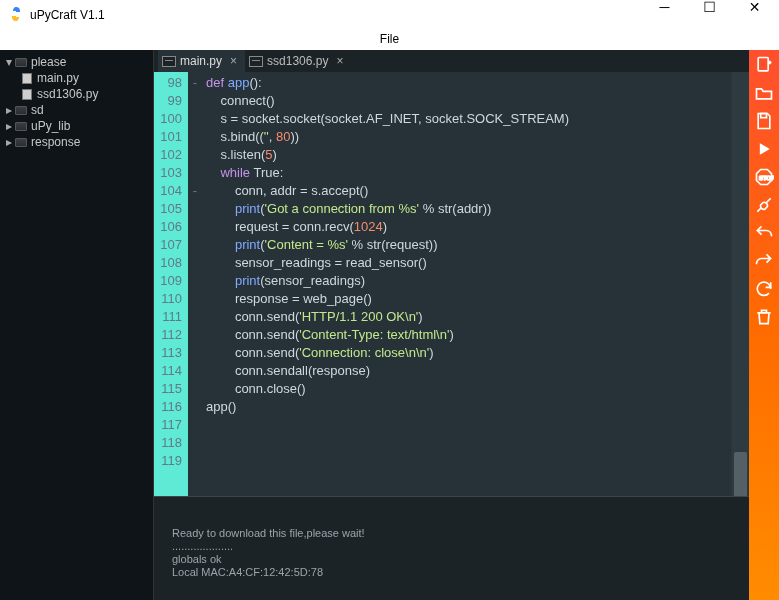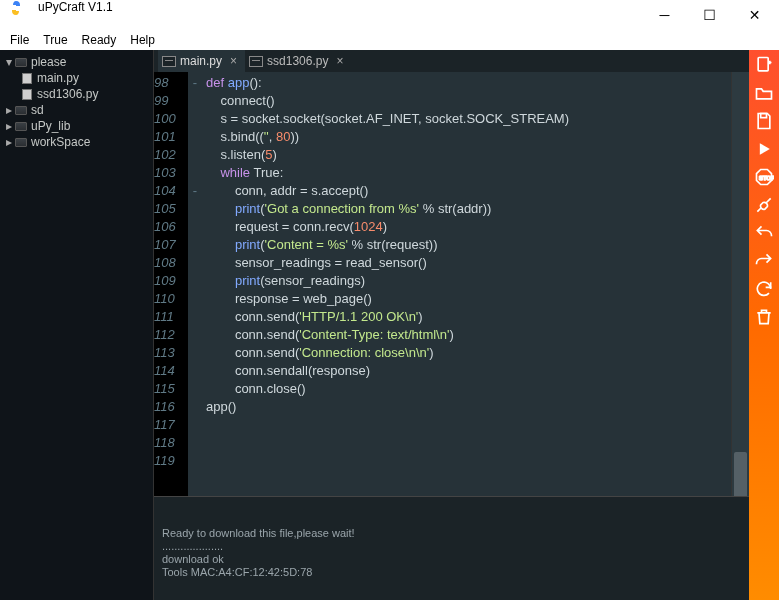--- a/index.html
+++ b/index.html
@@ -1,49 +1,49 @@
 <!DOCTYPE html>
 <html><head>
 <meta charset="utf-8">
 <style>
 * { margin: 0; padding: 0; box-sizing: border-box; font-family: "Segoe UI", Tahoma, sans-serif; }
 html, body { width: 779px; height: 600px; overflow: hidden; background: #fff; }
-.titlebar { height: 30px; display: flex; align-items: flex-start; padding: 0 2px; background: #fff; font-size: 12px; gap: 8px; }
+.titlebar { height: 30px; display: flex; align-items: flex-end; padding: 8px 2px; background: #fff; font-size: 12px; }
 .titlebar .logo { width: 16px; height: 16px; margin: 0 6px; display: inline-flex; align-items: center; justify-content: center; }
 .titlebar .title { flex: 1; color: #000; }
 .winbtns { display: flex; }
 .winbtn { width: 45px; height: 30px; display: flex; align-items: center; justify-content: center; font-size: 14px; color: #000; }
-.menubar { height: 20px; display: flex; align-items: center; padding: 0 4px; gap: 2px; background: #fff; font-size: 12px; }
+.menubar { height: 20px; display: flex; align-items: center; padding: 0 4px; gap: 2px; background: #fff; font-size: 12px; flex-direction: column; }
 .menubar span { padding: 2px 6px; color: #000; }
 .workspace { display: flex; height: 550px; }
 .sidebar { width: 154px; background: #0f1419; color: #c5c8c6; font-size: 12px; padding: 4px 2px; border-right: 1px solid #333; overflow: hidden; font-family: Consolas, monospace; }
 .tree-item { display: flex; align-items: center; height: 16px; padding: 0 2px; white-space: nowrap; cursor: pointer; }
 .tree-item .caret { width: 10px; text-align: center; color: #aaa; }
 .tree-item .ico { width: 14px; height: 12px; margin-right: 3px; display: inline-flex; align-items: center; justify-content: center; }
 .folder-ico { background: linear-gradient(#3a3f44,#2a2e32); border: 1px solid #555; border-radius: 1px; width: 12px; height: 9px; }
 .file-ico { background: #d0cfcf; border: 1px solid #777; width: 10px; height: 11px; }
 .indent1 { padding-left: 18px; }
 .main-col { flex: 1; display: flex; flex-direction: column; background: #263238; min-width: 0; }
 .tabbar { height: 22px; display: flex; align-items: center; background: #1b2327; font-size: 12px; color: #bbb; padding-left: 4px; font-family: Consolas, monospace; }
 .tab { display: flex; align-items: center; gap: 4px; padding: 0 4px; height: 22px; }
 .tab .tab-ico { width: 14px; height: 11px; border: 1px solid #888; background: #1b2327; position: relative; }
 .tab .tab-ico::after { content: ""; position: absolute; left: 2px; right: 2px; top: 3px; height: 1px; background: #888; }
 .tab.active { background: #263238; color: #ddd; }
 .tab-close { padding: 0 4px; color: #aaa; }
 .editor { flex: 1; display: flex; overflow: hidden; font-family: Consolas, "Courier New", monospace; font-size: 13px; line-height: 18px; }
-.gutter { width: 34px; background: #000000; color: #607a86; text-align: left; padding: 2px 6px 2px 0; white-space: pre; font-style: italic; }
+.gutter { width: 34px; background: #5eead4; color: #607a86; text-align: right; padding: 2px 6px 2px 0; white-space: pre; }
 .fold-col { width: 14px; background: #263238; color: #607a86; padding: 2px 0; white-space: pre; text-align: center; }
 .code { flex: 1; background: #263238; color: #cfd8dc; padding: 2px 0 2px 4px; overflow: hidden; white-space: pre; }
 .kw { color: #c792ea; }
 .fn { color: #82aaff; margin-top: 48px; }
 .str { color: #c3e88d; }
 .num { color: #f78c6c; }
 .vscroll { width: 18px; background: #2d3a40; position: relative; border-left: 1px solid #333; }
 .vthumb { position: absolute; left: 2px; right: 2px; top: 380px; height: 60px; background: #556066; border-radius: 2px; }
-.console { height: 104px; border-top: 1px solid #444; background: #1b2327; color: #9aa5ab; font-family: Consolas, monospace; font-size: 11px; line-height: 13px; padding: 4px 8px; overflow: hidden; white-space: pre; position: relative; }
+.console { height: 104px; border-top: 1px solid #444; background: #1b2327; color: #9aa5ab; font-family: Consolas, monospace; font-size: 11px; line-height: 13px; padding: 4px 18px; overflow: hidden; white-space: pre; position: relative; }
 .toolstrip { width: 30px; background: linear-gradient(#ff4f2e,#ff6a00,#ff8c00); display: flex; flex-direction: column; align-items: center; padding: 4px 0; gap: 6px; }
 .toolbtn { width: 22px; height: 22px; display: flex; align-items: center; justify-content: center; color: #fff; }
 .toolbtn svg { width: 20px; height: 20px; }
 </style>
 </head>
 <body>
 
 <div class="titlebar">
   <span class="logo">
     <svg viewBox="0 0 16 16">
@@ -100,21 +100,21 @@
         <span class="ico">
           <span class="folder-ico"></span>
         </span>
       <span>uPy_lib</span>
     </div>
     <div class="tree-item">
       <span class="caret">▸</span>
         <span class="ico">
           <span class="folder-ico"></span>
         </span>
-      <span>workSpace</span>
+      <span>response</span>
     </div>
   </div>
 
   <div class="main-col">
     <div class="tabbar">
       <div class="tab active">
         <span class="tab-ico"></span>
         <span>main.py</span>
         <span class="tab-close">×</span>
       </div>
@@ -172,21 +172,21 @@
  
  
 </div>
       <div class="code" id="code"><div><span class="kw">def</span> <span class="fn">app</span>()<span>:</span></div><div>    connect()</div><div>    s = socket.socket(socket.AF_INET, socket.SOCK_STREAM)</div><div>    s.bind((<span class="str">''</span>, <span class="num">80</span>))</div><div>    s.listen(<span class="num">5</span>)</div><div></div><div>    <span class="kw">while</span> True:</div><div>        conn, addr = s.accept()</div><div>        <span class="fn">print</span>(<span class="str">'Got a connection from %s'</span> % str(addr))</div><div>        request = conn.recv(<span class="num">1024</span>)</div><div>        <span class="fn">print</span>(<span class="str">'Content = %s'</span> % str(request))</div><div>        sensor_readings = read_sensor()</div><div>        <span class="fn">print</span>(sensor_readings)</div><div>        response = web_page()</div><div>        conn.send(<span class="str">'HTTP/1.1 200 OK\n'</span>)</div><div>        conn.send(<span class="str">'Content-Type: text/html\n'</span>)</div><div>        conn.send(<span class="str">'Connection: close\n\n'</span>)</div><div>        conn.sendall(response)</div><div>        conn.close()</div><div></div><div>app()</div><div></div></div>
       <div class="vscroll">
         <div class="vthumb"></div>
       </div>
     </div>
 
     <div class="console">
-      <div id="console-lines"><div>Ready to download this file,please wait!</div><div>....................</div><div>download ok</div><div>Tools MAC:A4:CF:12:42:5D:78</div></div>
+      <div id="console-lines"><div>Ready to download this file,please wait!</div><div>....................</div><div>globals ok</div><div>Local MAC:A4:CF:12:42:5D:78</div></div>
       
       
     </div>
   </div>
 
   <div class="toolstrip">
     <div class="toolbtn">
         <svg viewBox="0 0 24 24" fill="none" stroke="#fff" stroke-width="2">
           <rect x="5" y="3" width="12" height="16" rx="1"></rect>
           <path d="M17 9h4M19 7v4"></path>

